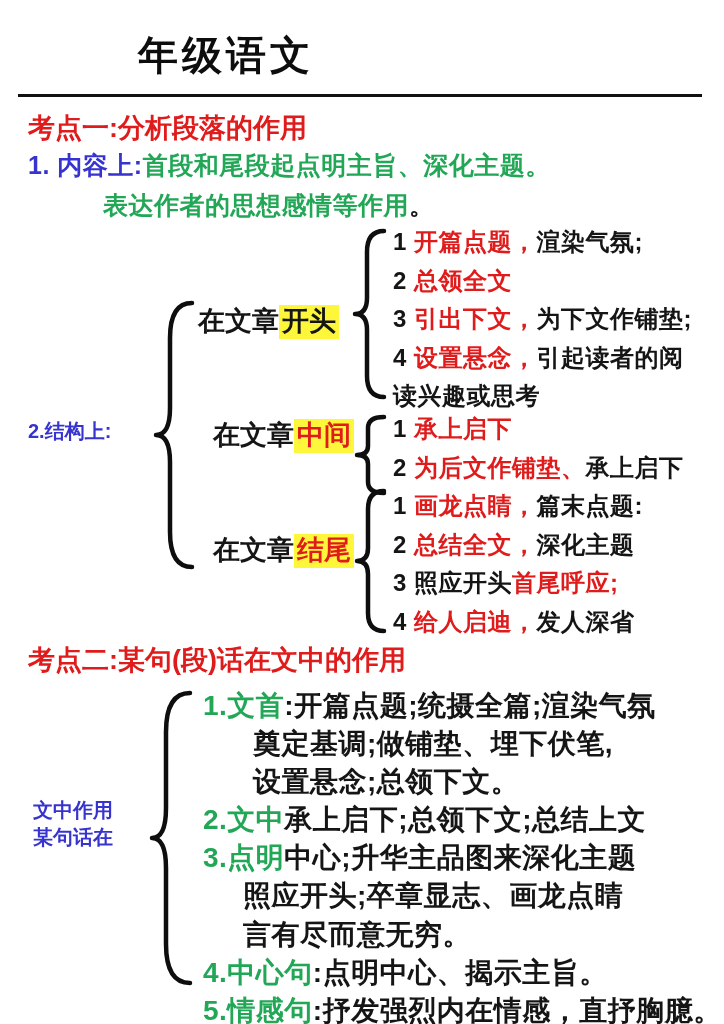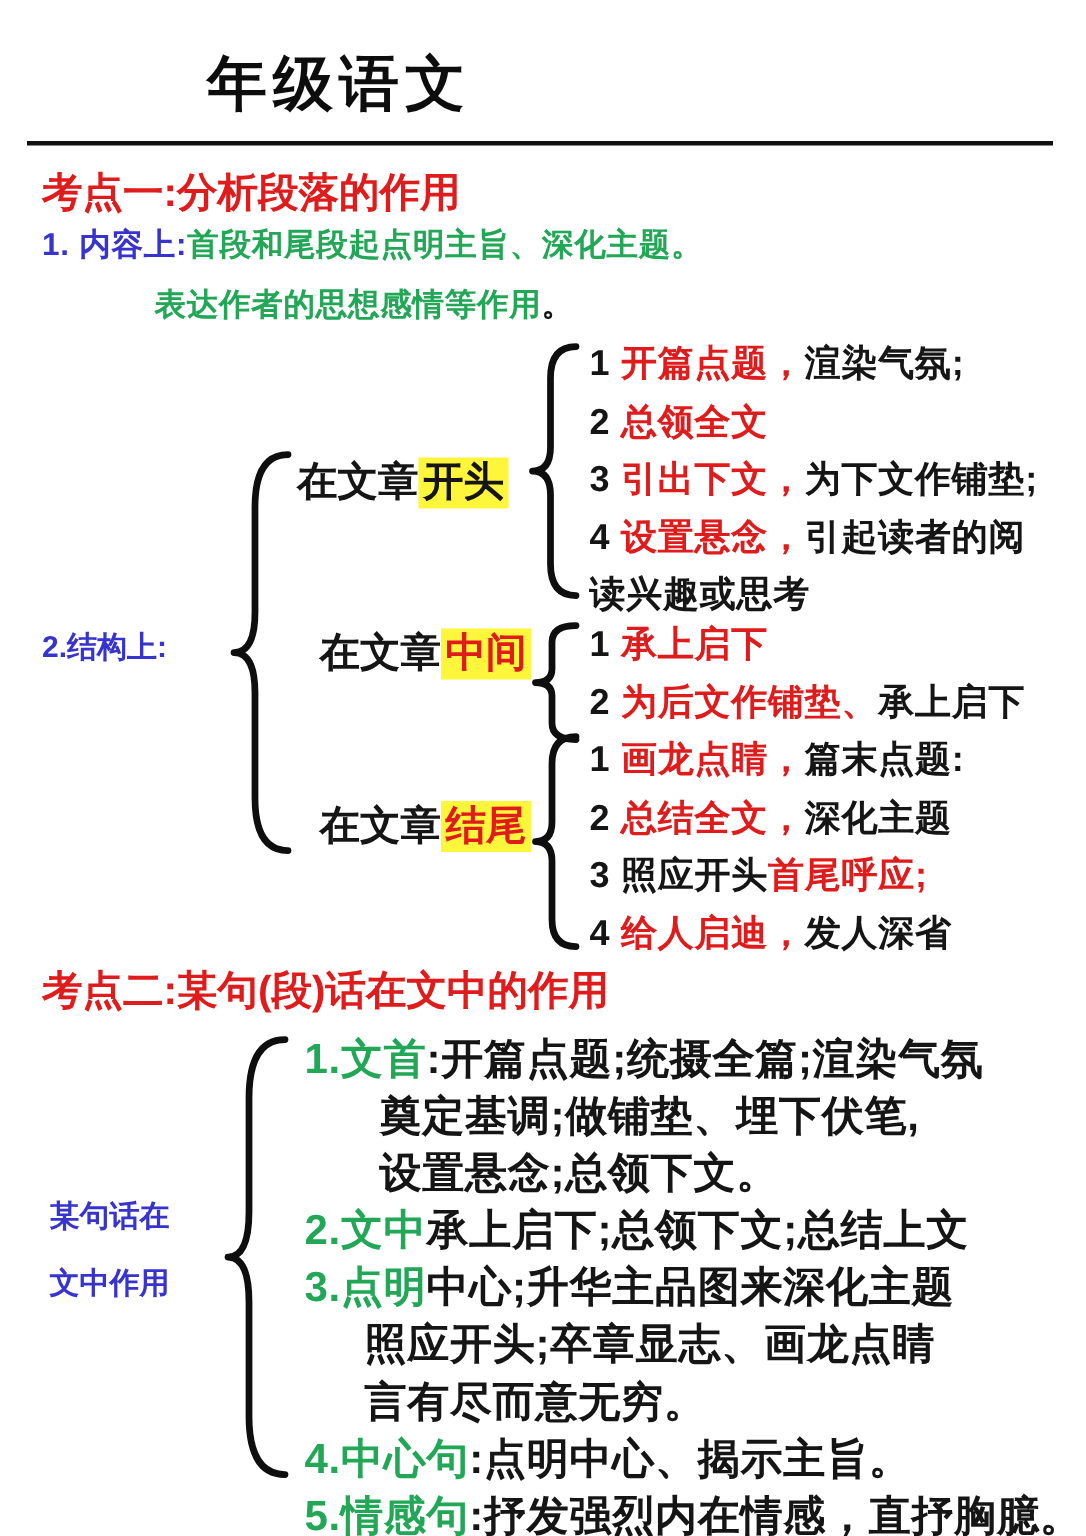--- a/index.html
+++ b/index.html
@@ -18,21 +18,21 @@
   .abs{position:absolute;}
   .title{
     font-size:40px;font-weight:900;letter-spacing:4px;color:#0d0d0d;margin:0;
     font-family:"DejaVu Serif","Liberation Serif",serif;
   }
   .rule{background:#111;height:3px;}
   .line{
     font-size:24px;font-weight:700;color:var(--ink);
     white-space:nowrap;letter-spacing:0.5px;
   }
-  .big{font-size:21px;}
+  .big{font-size:25px;}
   .heading{font-size:27px;font-weight:800;color:var(--red);white-space:nowrap;}
   .red{color:var(--red);}
   .blue{color:var(--blue);}
   .green{color:var(--green);}
   .black{color:var(--ink);}
   .vblock .line{height:38.5px;}
   .s2block .line{height:38.1px;font-size:28px;}
   .ind50{margin-left:50px;}
   .ind40{margin-left:40px;}
   .node{font-size:27px;font-weight:700;white-space:nowrap;}
@@ -100,22 +100,22 @@
 <div class="vblock abs" style="left:393px;top:490px;">
   <div class="line"><span class="black">1 </span><span class="red">画龙点睛，</span><span class="black">篇末点题:</span></div>
   <div class="line"><span class="black">2 </span><span class="red">总结全文，</span><span class="black">深化主题</span></div>
   <div class="line"><span class="black">3 照应开头</span><span class="red">首尾呼应;</span><span class="black"></span></div>
   <div class="line"><span class="black">4 </span><span class="red">给人启迪，</span><span class="black">发人深省</span></div>
 </div>
 
 <div class="heading abs" style="left:28px;top:642px;">考点二:某句(段)话在文中的作用</div>
 
 <div class="abs" style="left:33px;top:797px;">
+  <div class="bluelabel">文中作用</div>
   <div class="bluelabel" style="height:45px;">某句话在</div>
-  <div class="bluelabel">文中作用</div>
 </div>
 
 <svg class="brace abs" style="left:146px;top:690px;" width="50" height="296">
   <path d="M 44,3 Q 20,3 20,42 L 20,118 Q 20,148 6,148 Q 20,148 20,178 L 20,254 Q 20,293 44,293"></path>
 </svg>
 
 <div class="s2block abs" style="left:203px;top:687px;">
   <div class="line"><span class="green">1.文首</span><span class="black">:开篇点题;统摄全篇;渲染气氛</span></div>
   <div class="line ind50"><span class="black">奠定基调;做铺垫、埋下伏笔,</span></div>
   <div class="line ind50"><span class="black">设置悬念;总领下文。</span></div>

